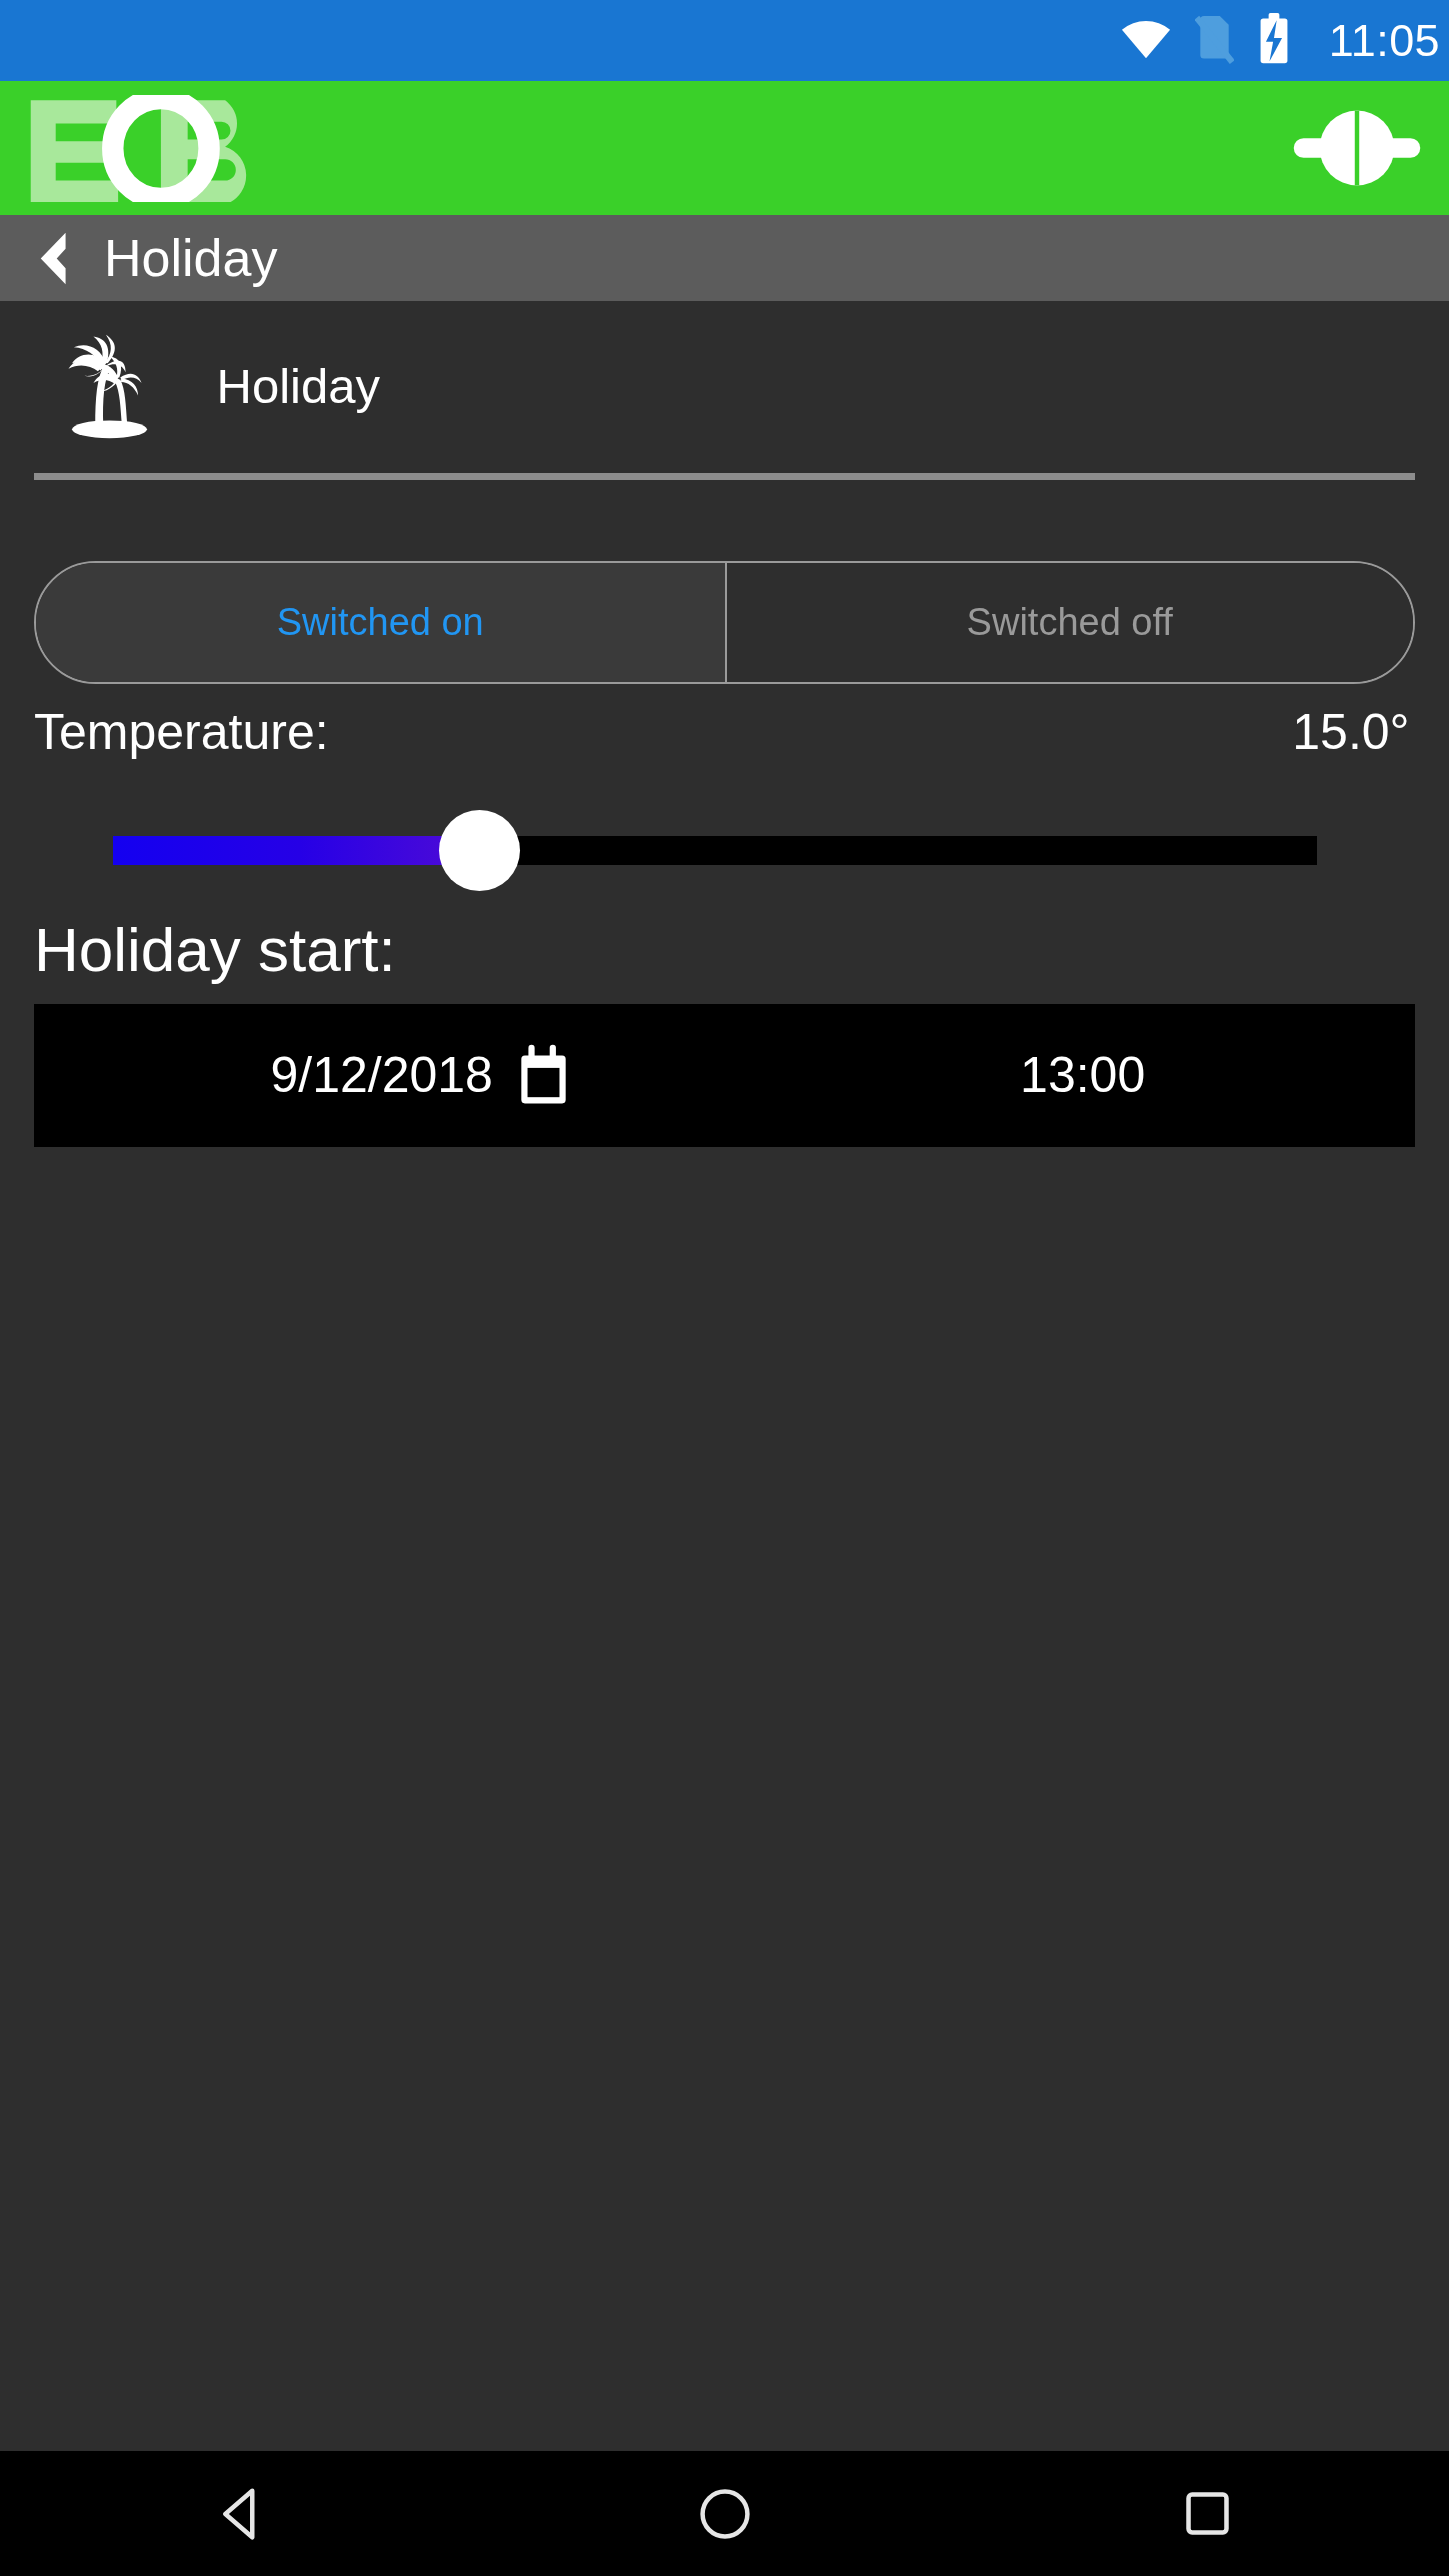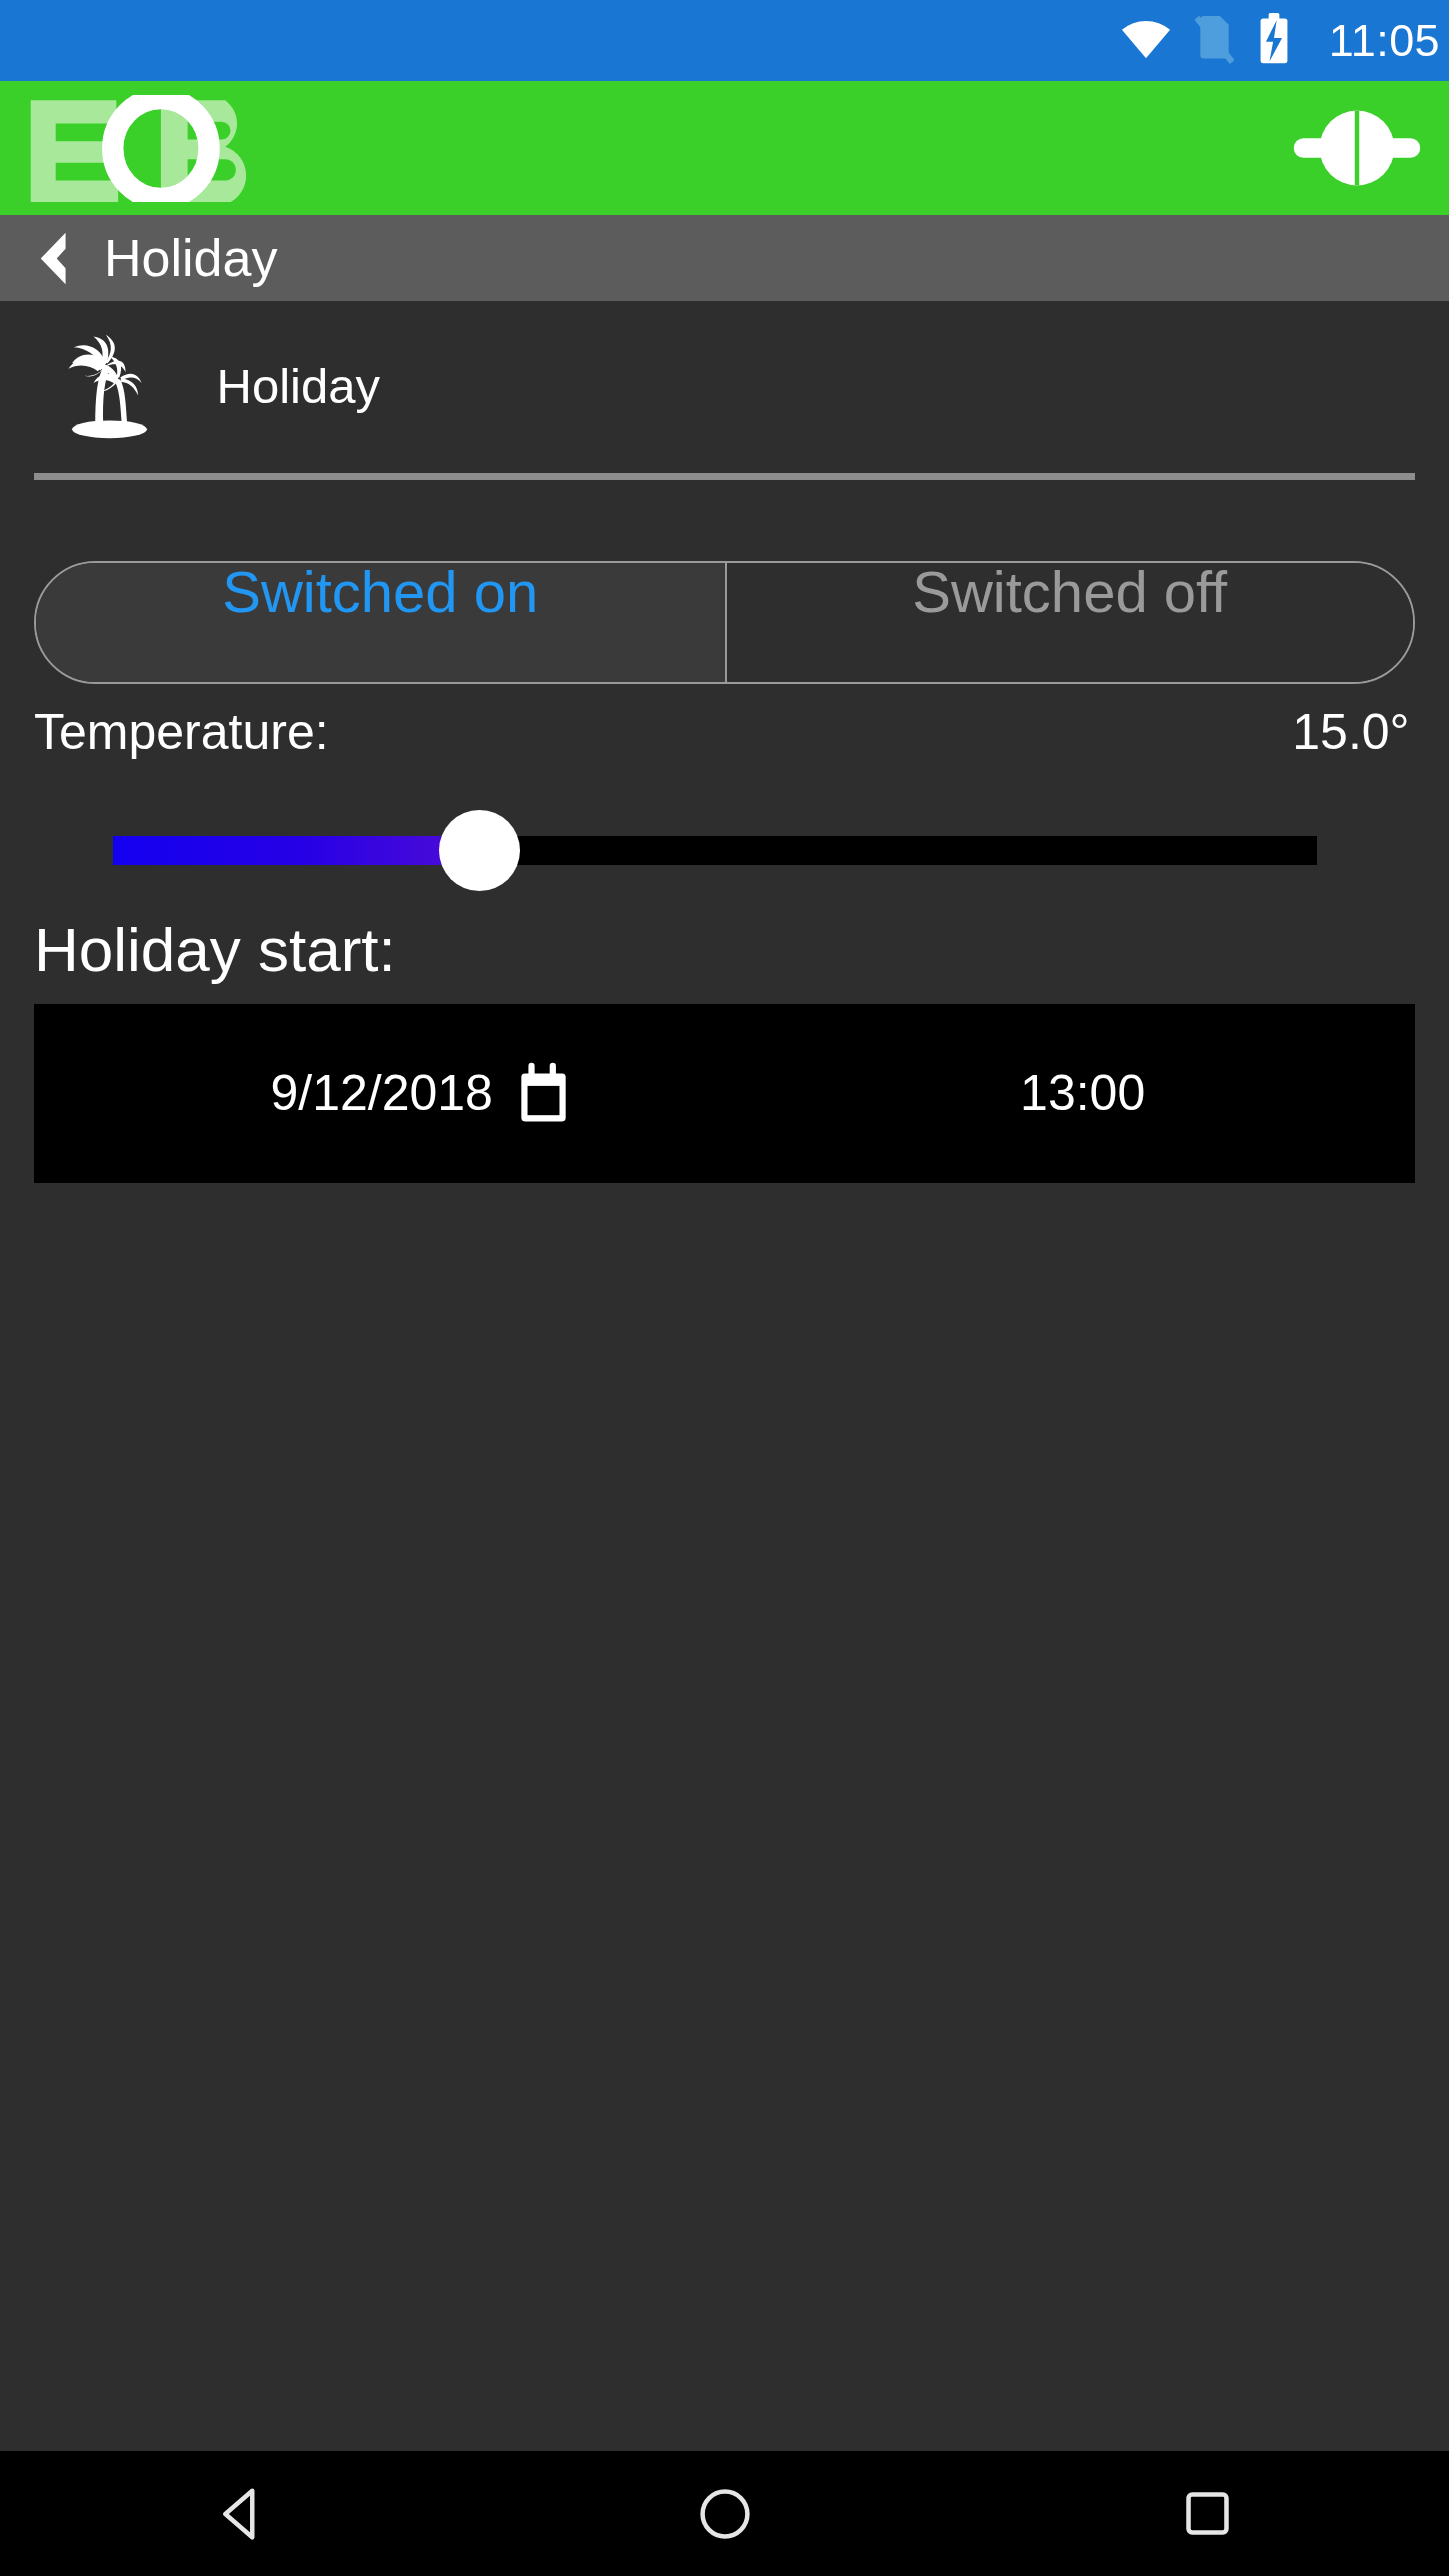--- a/index.html
+++ b/index.html
@@ -131,23 +131,23 @@
     height: 123px;
     border: 2.7px solid #9a9a9a;
     border-radius: 62px;
     display: flex;
     overflow: hidden;
     background: #2e2e2e;
   }
   .segment {
     flex: 1 1 50%;
     display: flex;
-    align-items: flex-start;
-    justify-content: center;
-    font-size: 58px;
+    align-items: center;
+    justify-content: center;
+    font-size: 38px;
     line-height: 1;
     background: #2e2e2e;
     color: #9a9a9a;
   }
   .segment.selected {
     background: #3a3a3a;
     color: #2196f3;
   }
   .segment + .segment { border-left: 2.7px solid #9a9a9a; }
 
@@ -195,21 +195,21 @@
 
   
   .field-label {
     color: #ffffff;
     font-size: 62px;
     line-height: 1;
     margin-top: 36px;
   }
   .field-box {
     margin-top: 23px;
-    height: 179px;
+    height: 143px;
     background: #000000;
     display: flex;
     align-items: center;
   }
   .field-date-cell {
     flex: 0 0 56%;
     display: flex;
     align-items: center;
     justify-content: center;
     gap: 23px;

